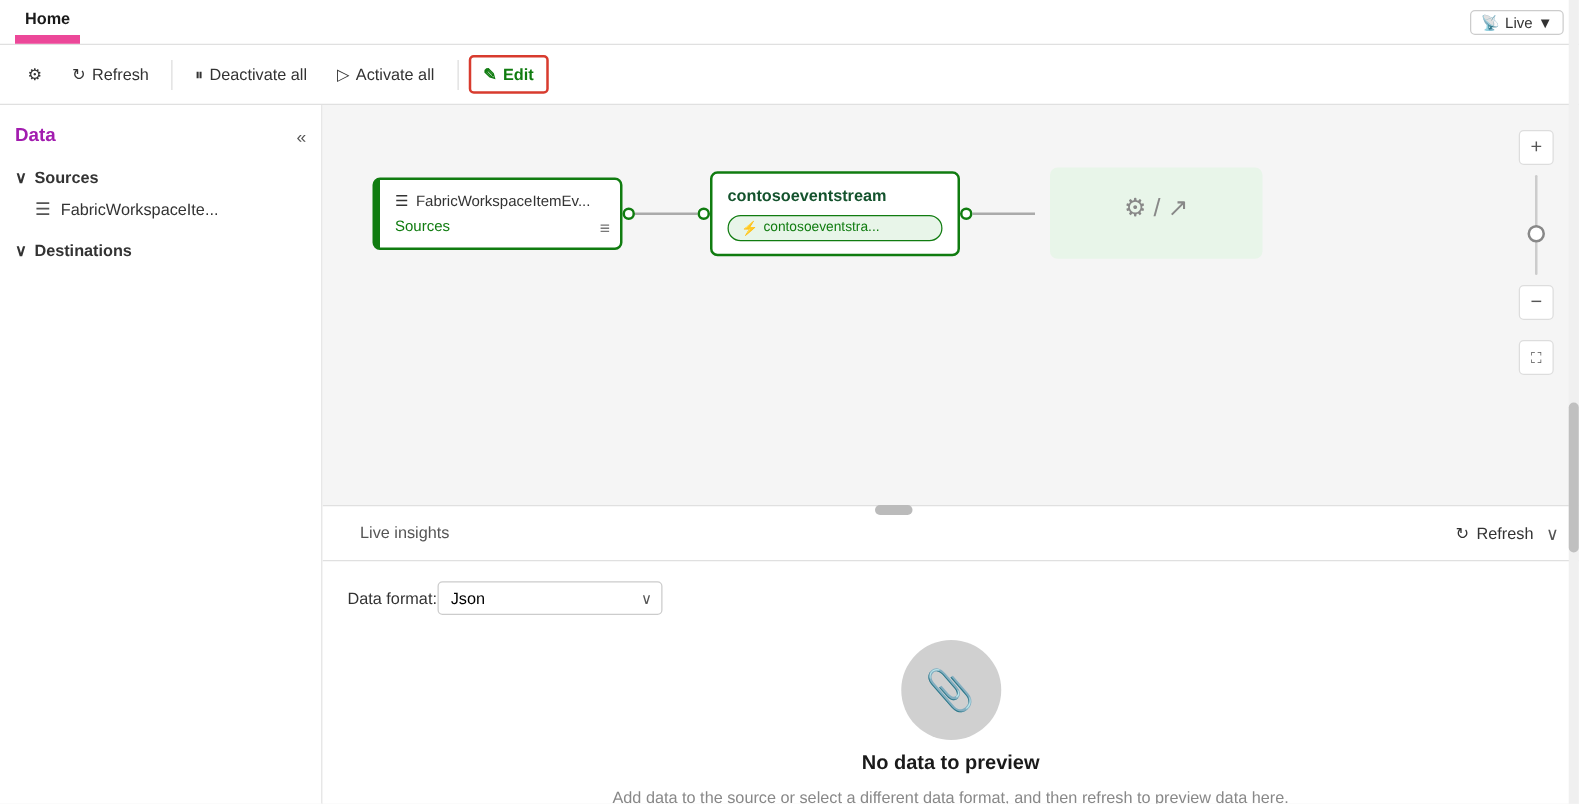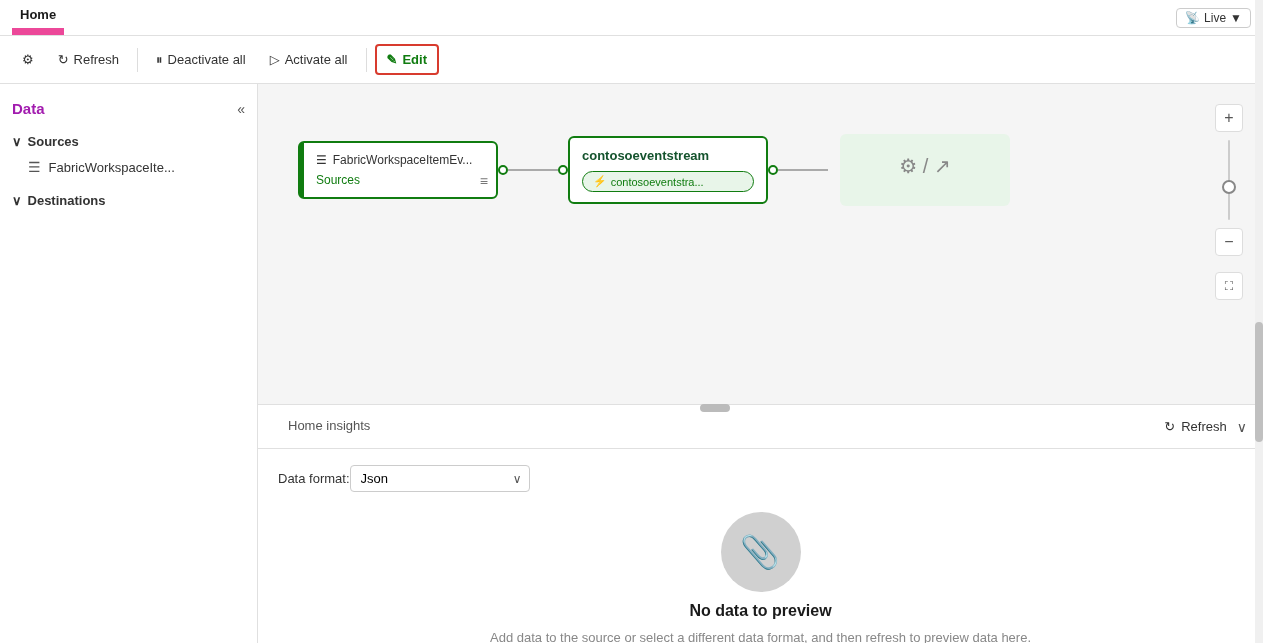--- a/index.html
+++ b/index.html
@@ -567,21 +567,21 @@
       </div>
 
     </div>
 
     <div class="h-scroll">
       <div class="h-scroll-thumb"></div>
     </div>
 
     <div class="bottom-panel">
       <div class="bottom-tabs">
-        <div class="bottom-tab">Home insights</div>
+        <div class="bottom-tab">Live insights</div>
         <div class="bottom-refresh">
           <span>↻</span>
           <span>Refresh</span>
         </div>
         <div class="expand-btn">∨</div>
       </div>
       <div class="bottom-content">
         <div class="data-format-row">
           <span class="data-format-label">Data format:</span>
           <div class="select-wrapper">

